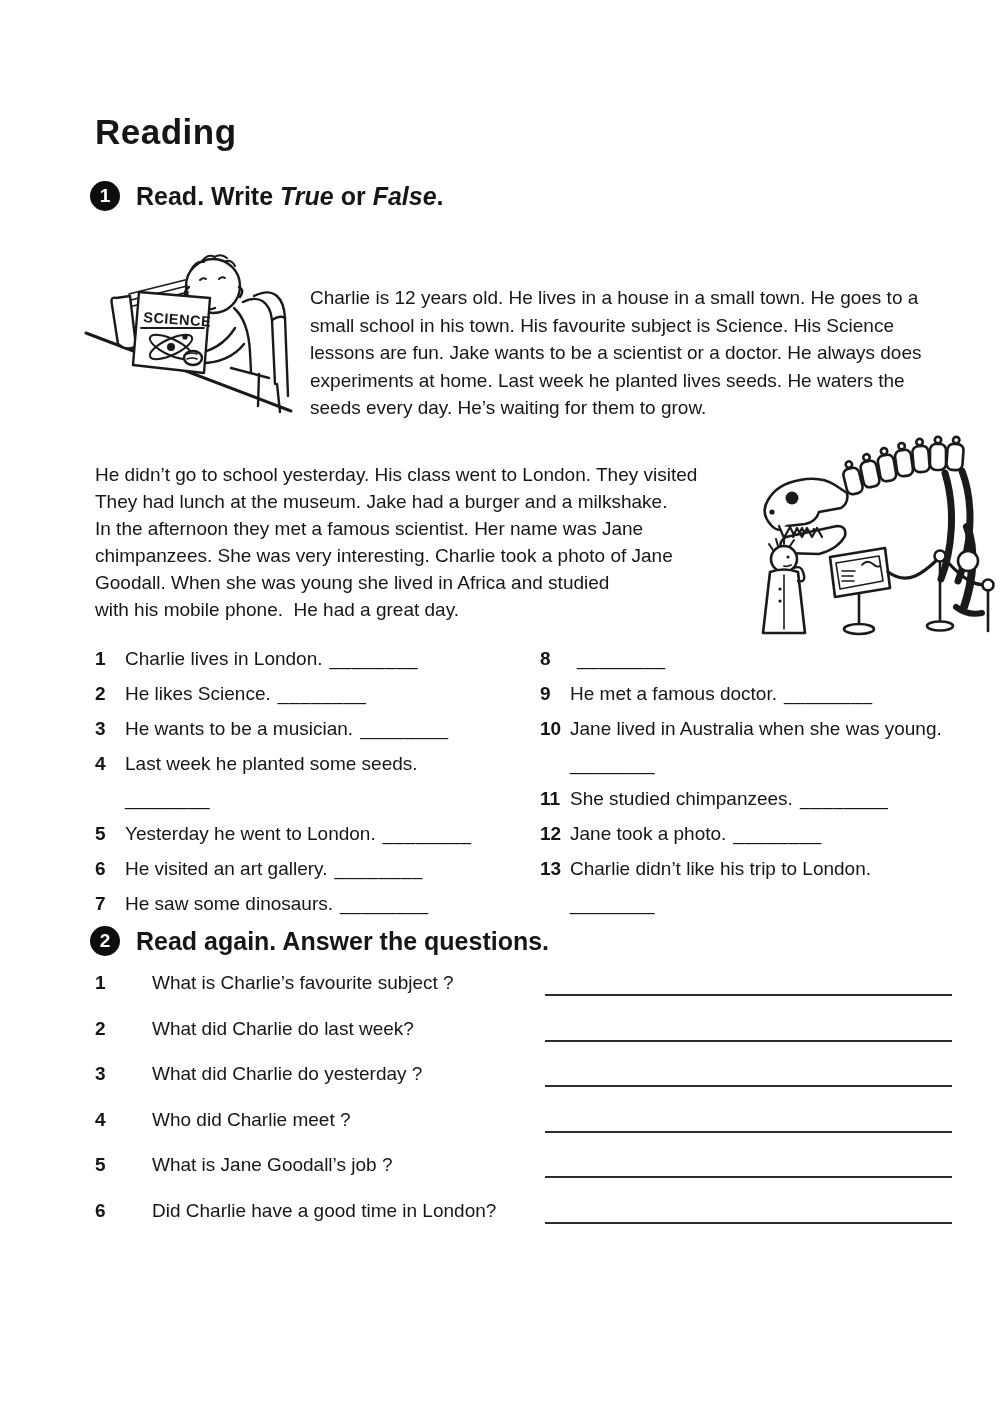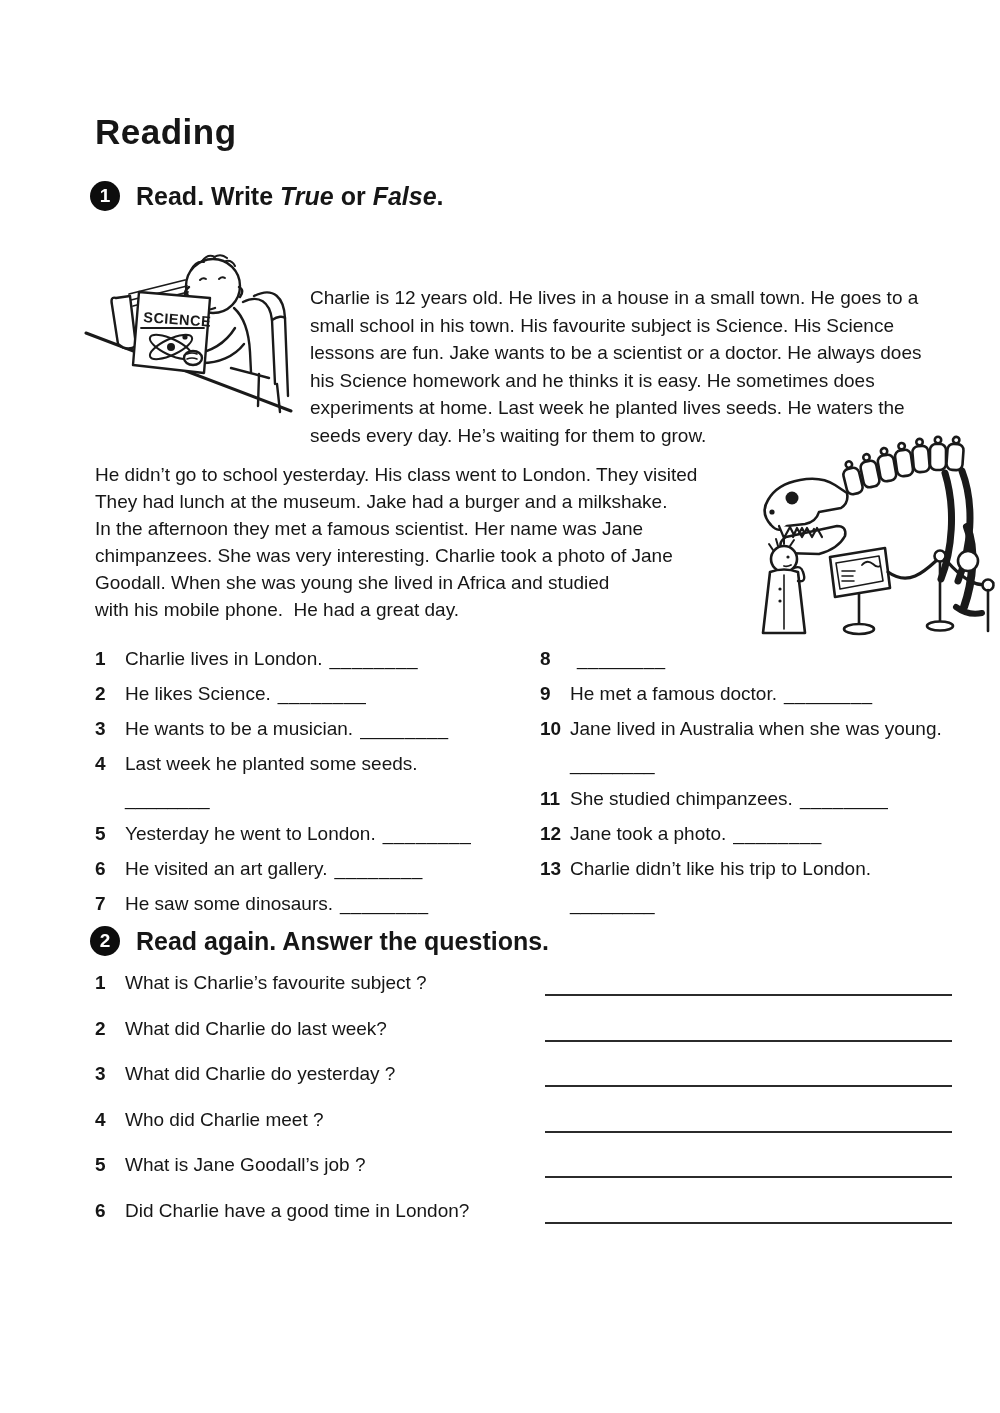--- a/index.html
+++ b/index.html
@@ -38,21 +38,21 @@
   .tf-right { left:540px; width:435px; }
   .tf-row { display:flex; line-height:35px; height:35px; align-items:baseline; }
   .tf-num { font-weight:bold; width:30px; flex:none; }
   .tf-text { white-space:pre; }
   .tf-blank { margin-left:7px; letter-spacing:0.5px; }
   .tf-blank-row { padding-left:30px; }
 
   .q-list { position:absolute; left:95px; top:972px; width:866px; font-size:19px; }
   .q-row { position:relative; height:45.6px; display:flex; align-items:baseline; }
   .q-num { font-weight:bold; width:30px; flex:none; }
-  .q-text { white-space:pre; }
+  .q-text { white-space:pre;margin-left:27px; }
   .answer-line {
     position:absolute; left:450px; width:407px; top:18px; height:6px;
     border-bottom:2px solid #2b2b2b;
   }
   svg text { font-family:"Liberation Sans", sans-serif; }
 </style>
 </head>
 <body>
 
 <div class="page">
@@ -103,21 +103,20 @@
 
       <ellipse cx="110" cy="122" rx="9" ry="7" fill="#ffffff"></ellipse>
       <path d="M104,118 q5,-2 10,0 M104,123 q5,-2 10,0" stroke-width="1.6"></path>
     </svg>
   </div>
 
   <div class="passage passage-1">
     <div class="passage-line">Charlie is 12 years old. He lives in a house in a small town. He goes to a</div>
     <div class="passage-line">small school in his town. His favourite subject is Science. His Science</div>
     <div class="passage-line">lessons are fun. Jake wants to be a scientist or a doctor. He always does</div>
-    <div class="passage-line">his Science homework and he thinks it is easy. He sometimes does</div>
     <div class="passage-line">experiments at home. Last week he planted lives seeds. He waters the</div>
     <div class="passage-line">seeds every day. He’s waiting for them to grow.</div>
   </div>
 
   <div class="passage passage-2">
     <div class="passage-line">He didn’t go to school yesterday. His class went to London. They visited</div>
     <div class="passage-line">They had lunch at the museum. Jake had a burger and a milkshake.</div>
     <div class="passage-line">In the afternoon they met a famous scientist. Her name was Jane</div>
     <div class="passage-line">chimpanzees. She was very interesting. Charlie took a photo of Jane</div>
     <div class="passage-line">Goodall. When she was young she lived in Africa and studied</div>

